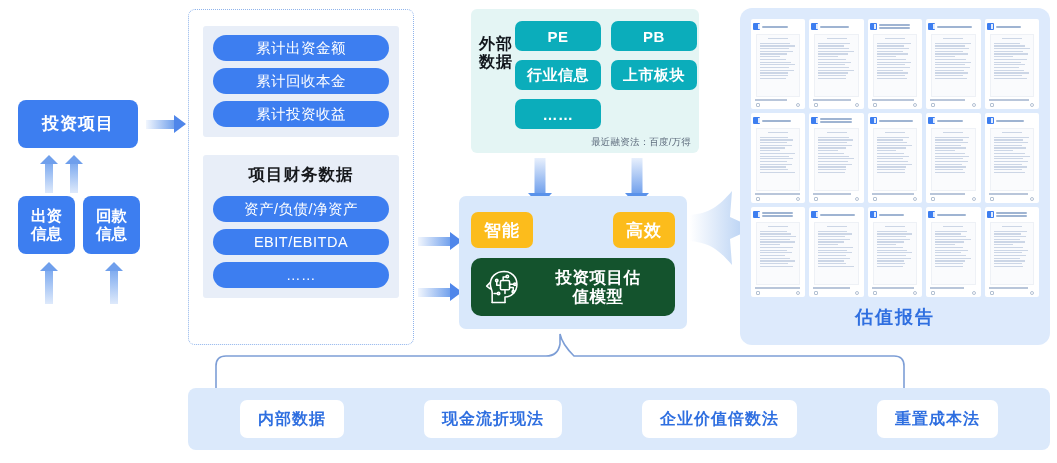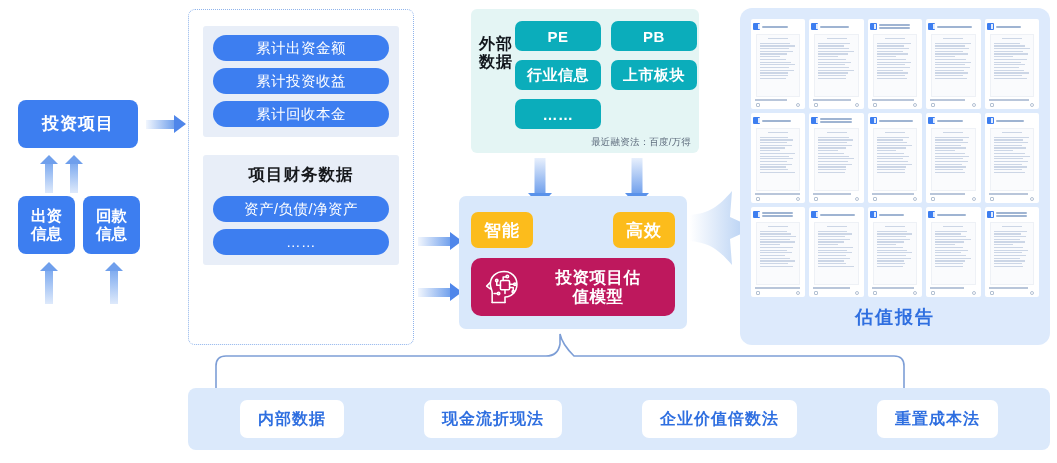--- a/index.html
+++ b/index.html
@@ -154,21 +154,21 @@
     display: flex; justify-content: space-between;
   }
   .yellow-tag {
     background: #fcbc1c; border-radius: 7px;
     width: 62px; height: 36px;
     display: flex; align-items: center; justify-content: center;
     color: #ffffff; font-weight: bold; font-size: 17px; letter-spacing: 1px;
   }
   #model-box {
     position: absolute; left: 12px; top: 62px; right: 12px; height: 58px;
-    background: #be185d; border-radius: 10px;
+    background: #14532d; border-radius: 10px;
     display: flex; align-items: center; padding-left: 12px;
   }
   #brain-icon { flex: 0 0 44px; height: 44px; }
   #model-label {
     color: #ffffff; font-weight: bold; font-size: 16.5px;
     line-height: 1.18; text-align: center; letter-spacing: .5px;
     flex: 1; padding-right: 6px;
   }
 
   
@@ -288,27 +288,28 @@
 
   <div class="right-arrow" id="arrow-proj-to-internal">
     <div class="shaft"></div>
       <div class="head"></div>
   </div>
 
   <div id="internal-panel">
 
     <div class="sub-panel" id="inv-sub">
       <div class="blue-pill">累计出资金额</div>
+      <div class="blue-pill">累计回收本金</div>
       <div class="blue-pill">累计投资收益</div>
-      <div class="blue-pill">累计回收本金</div>
     </div>
 
     <div class="sub-panel" id="fin-sub">
       <div class="sub-title">项目财务数据</div>
       <div class="blue-pill">资产/负债/净资产</div>
+      <div class="blue-pill">EBIT/EBITDA</div>
       <div class="blue-pill">……</div>
     </div>
   </div>
 
   <div class="right-arrow" id="arrow-inv-to-model">
     <div class="shaft"></div>
       <div class="head"></div>
   </div>
   <div class="right-arrow" id="arrow-fin-to-model">
     <div class="shaft"></div>

